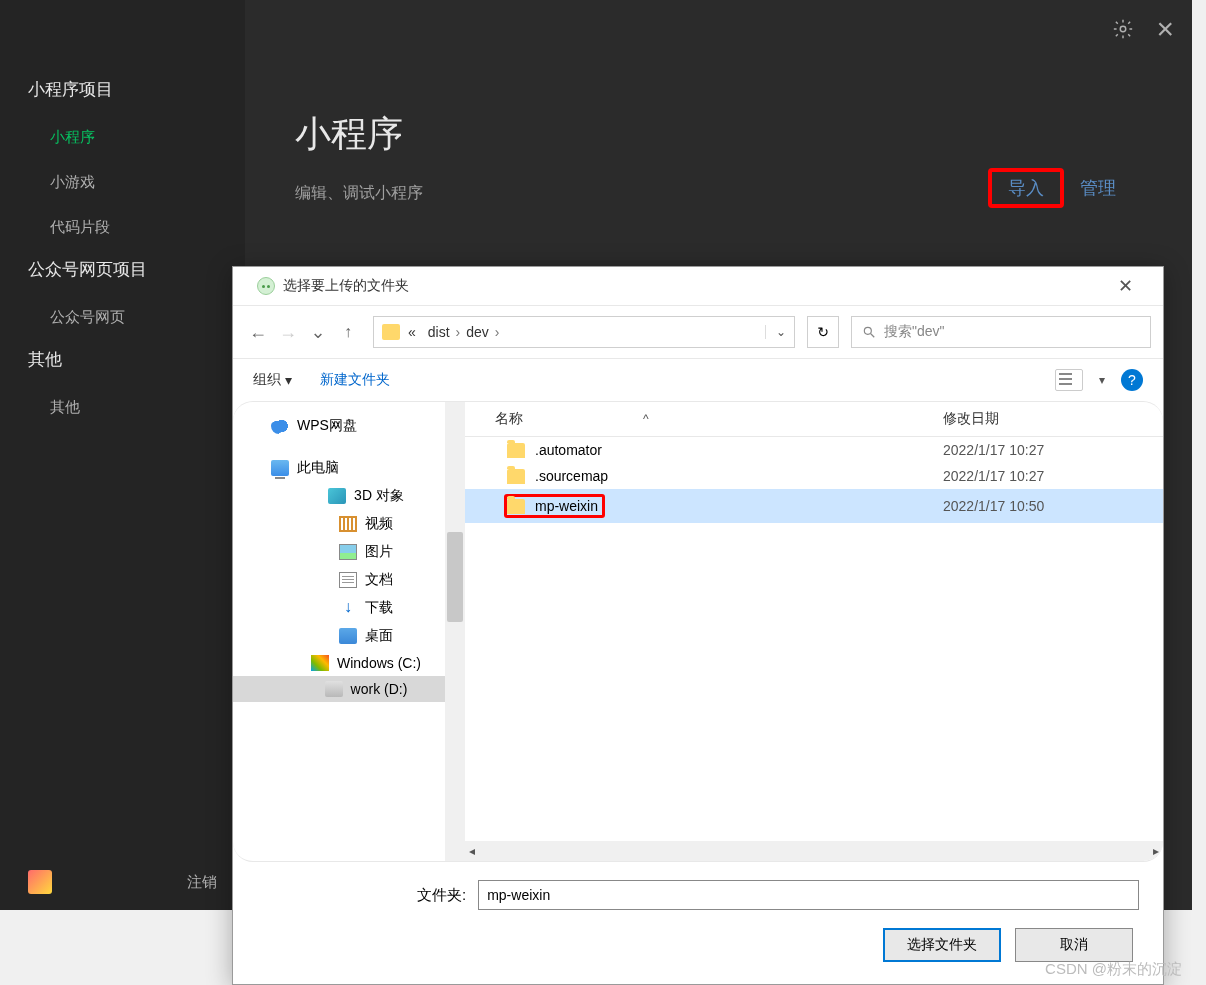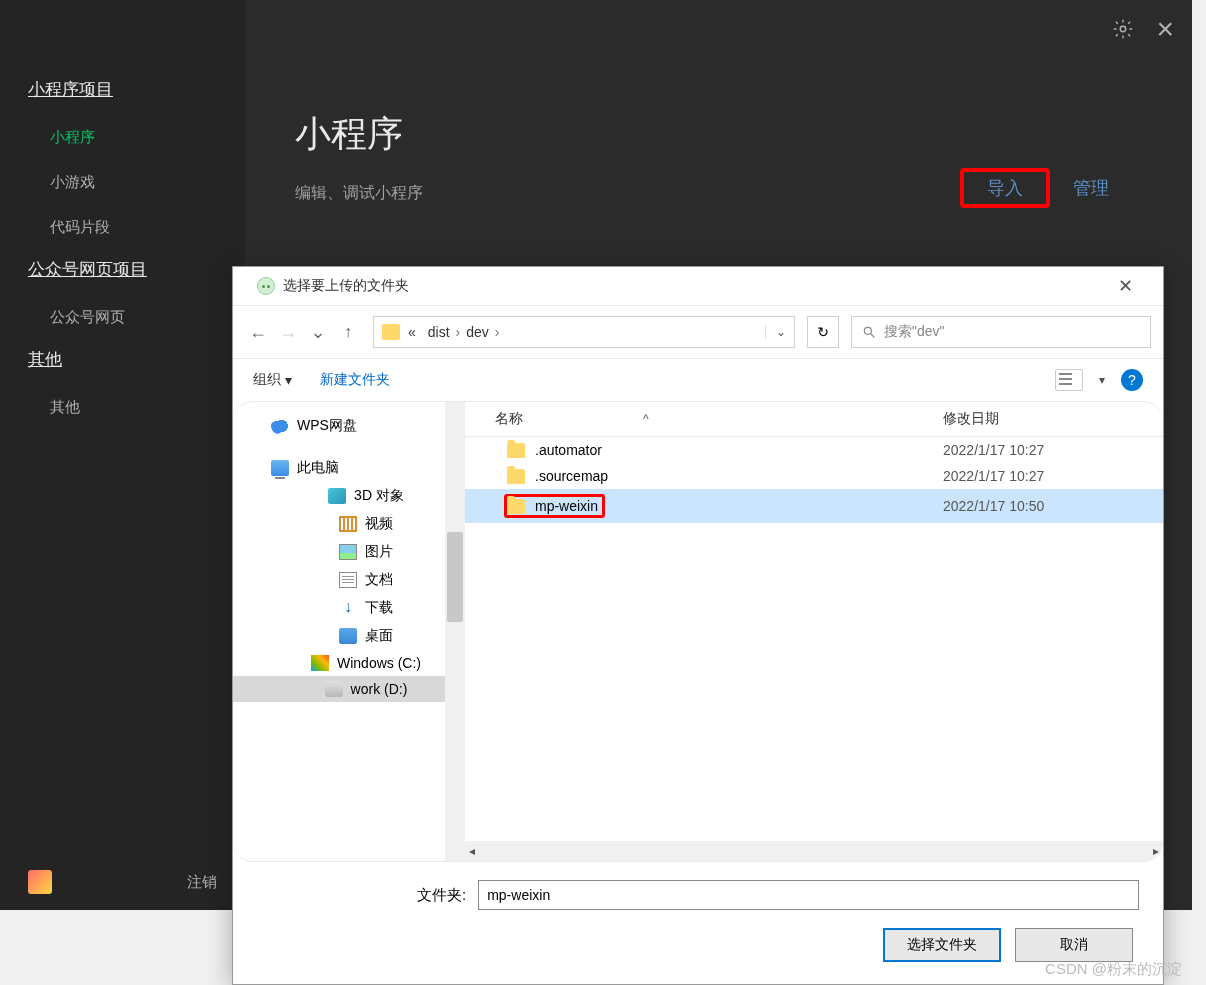--- a/index.html
+++ b/index.html
@@ -1,34 +1,34 @@
 <!DOCTYPE html>
 <html><head>
 <meta charset="utf-8">
 <style>
   * { box-sizing: border-box; margin: 0; padding: 0; font-family: "Microsoft YaHei", "PingFang SC", sans-serif; }
   body { width: 1206px; height: 985px; background: #f0f0f0; position: relative; overflow: hidden; }
 
   .devtool { position: absolute; left: 0; top: 0; width: 1192px; height: 910px; background: #2b2b2b; display: flex; color: #d4d4d4; }
   .sidebar { width: 245px; background: #242424; padding-top: 70px; display: flex; flex-direction: column; }
-  .side-section-title { font-size: 17px; color: #e8e8e8; padding: 8px 28px 14px; text-decoration: underline; }
+  .side-section-title { font-size: 17px; color: #e8e8e8; padding: 8px 28px 14px; }
   .side-item { font-size: 15px; color: #b0b0b0; padding: 13px 50px; cursor: pointer; }
   .side-item.active { color: #07c160; }
   .side-bottom { margin-top: auto; display: flex; align-items: center; padding: 16px 28px; justify-content: space-between; }
   .avatar { width: 24px; height: 24px; border-radius: 3px; background: linear-gradient(135deg, #ff6b6b, #ffd93d); }
   .logout { font-size: 15px; color: #b0b0b0; cursor: pointer; }
 
   .main { flex: 1; position: relative; padding: 110px 50px 0; }
   .topright { position: absolute; right: 18px; top: 14px; display: flex; align-items: center; gap: 22px; }
   .topright svg { width: 22px; height: 22px; stroke: #b0b0b0; fill: none; cursor: pointer; }
   .topright .close-x { font-size: 30px; color: #b0b0b0; cursor: pointer; line-height: 1; }
   .main-title { font-size: 36px; color: #e8e8e8; font-weight: 400; }
   .main-sub { font-size: 16px; color: #a0a0a0; margin-top: 24px; }
   .main-actions { position: absolute; right: 60px; top: 168px; display: flex; gap: 0; align-items: center; font-size: 18px; }
-  .link-btn { color: #5a8dc5; padding: 4px 23px; cursor: pointer; }
+  .link-btn { color: #5a8dc5; padding: 4px 16px; cursor: pointer; }
   .link-btn.highlight { border: 4px solid #ff0000; border-radius: 4px; }
 
   .dialog { position: absolute; left: 232px; top: 266px; width: 932px; height: 719px; background: #fff; border: 1px solid #9a9a9a; box-shadow: 0 4px 24px rgba(0,0,0,0.3); display: flex; flex-direction: column; }
   .dlg-title { display: flex; align-items: center; padding: 8px 24px; font-size: 14px; color: #333; }
   .dlg-title-icon { width: 18px; height: 18px; border-radius: 50%; background: #d4f0d4; border: 1px solid #9bcf9b; margin-right: 8px; position: relative; }
   .dlg-title-icon::before { content: ""; position: absolute; left: 4px; top: 7px; width: 3px; height: 3px; border-radius: 50%; background: #4a9a4a; }
   .dlg-title-icon::after { content: ""; position: absolute; right: 4px; top: 7px; width: 3px; height: 3px; border-radius: 50%; background: #4a9a4a; }
   .dlg-close { margin-left: auto; font-size: 18px; color: #555; cursor: pointer; padding: 0 6px; }
 
   .dlg-nav { display: flex; align-items: center; padding: 10px 12px; gap: 4px; border-top: 1px solid #e8e8e8; }

